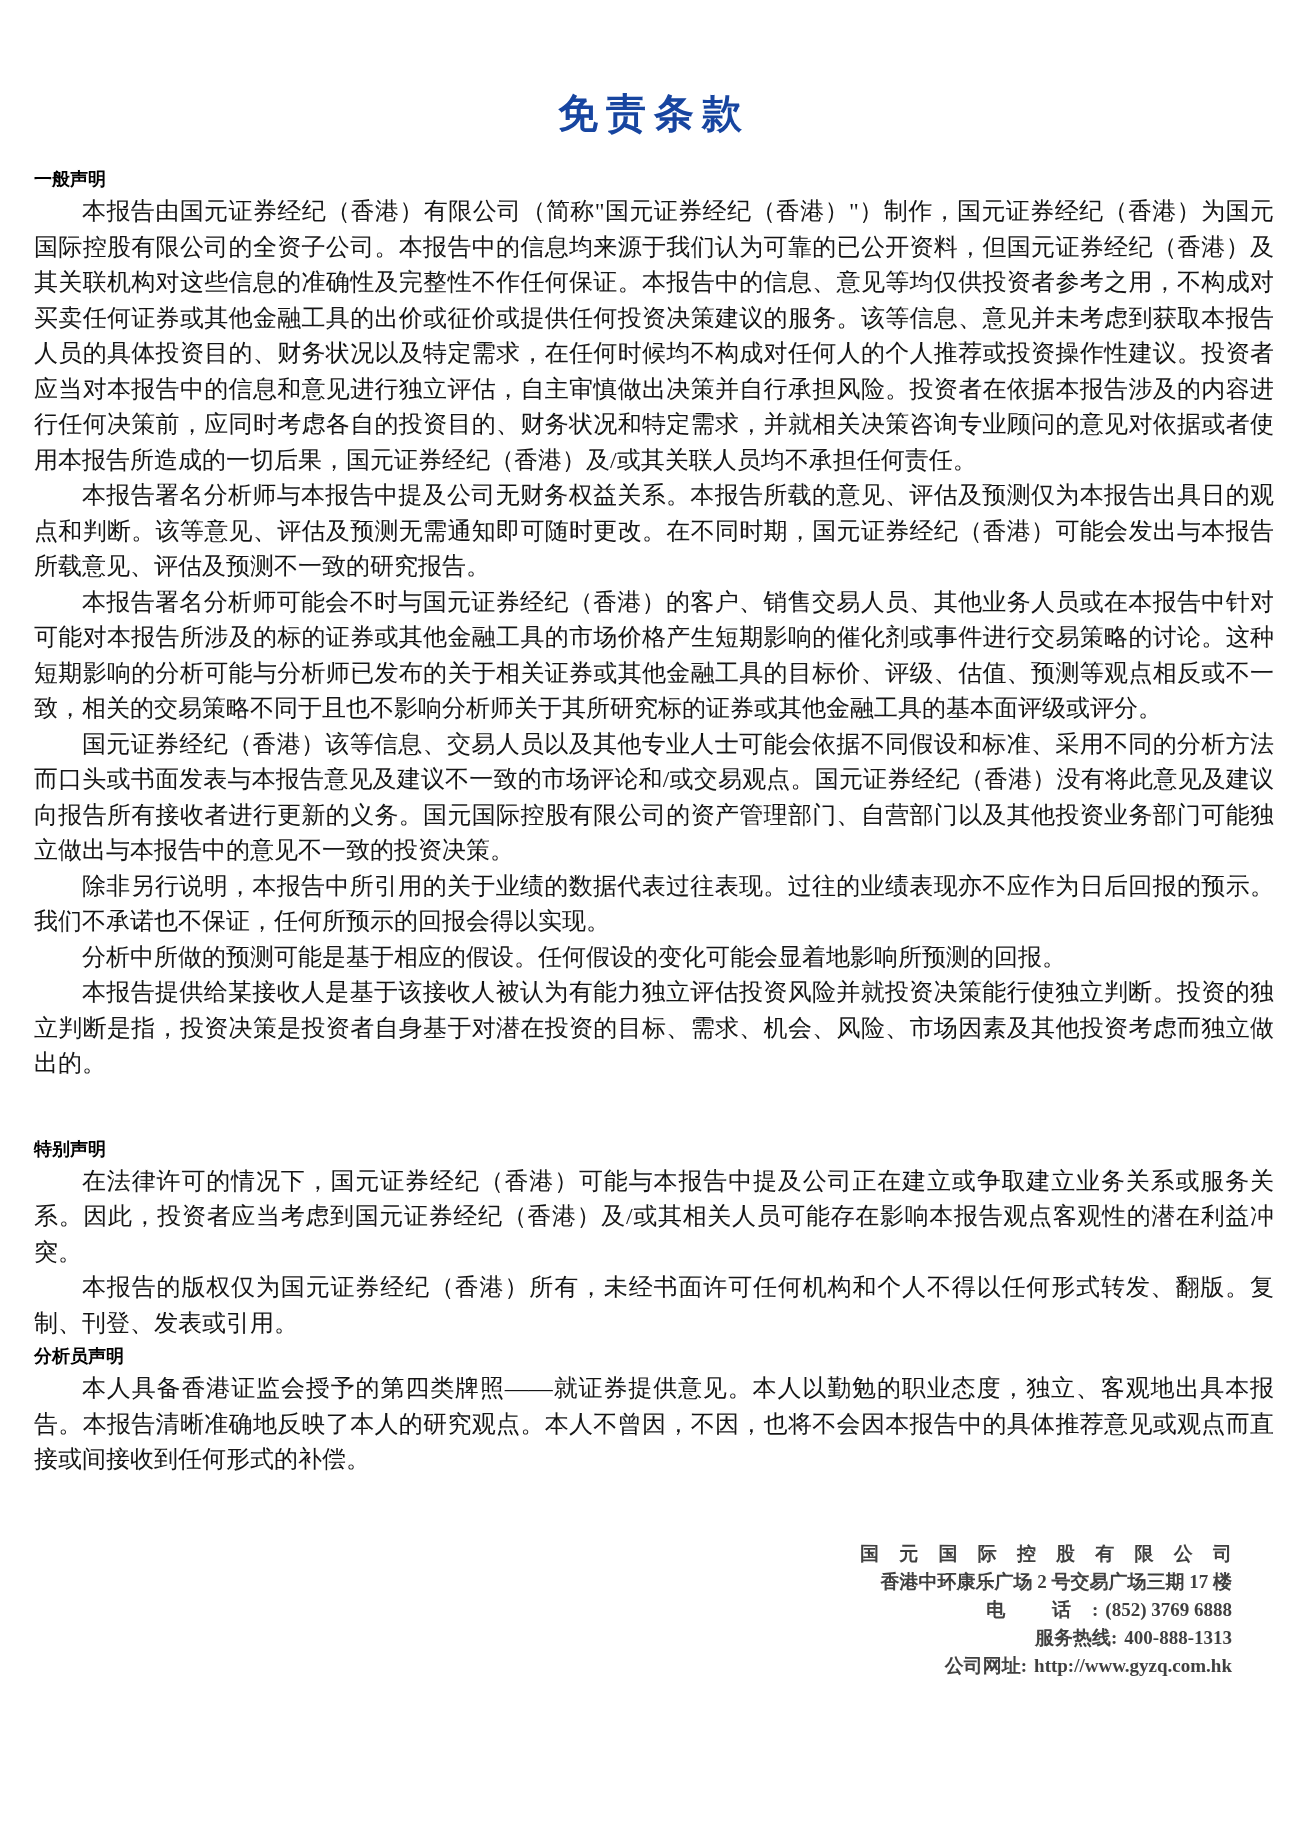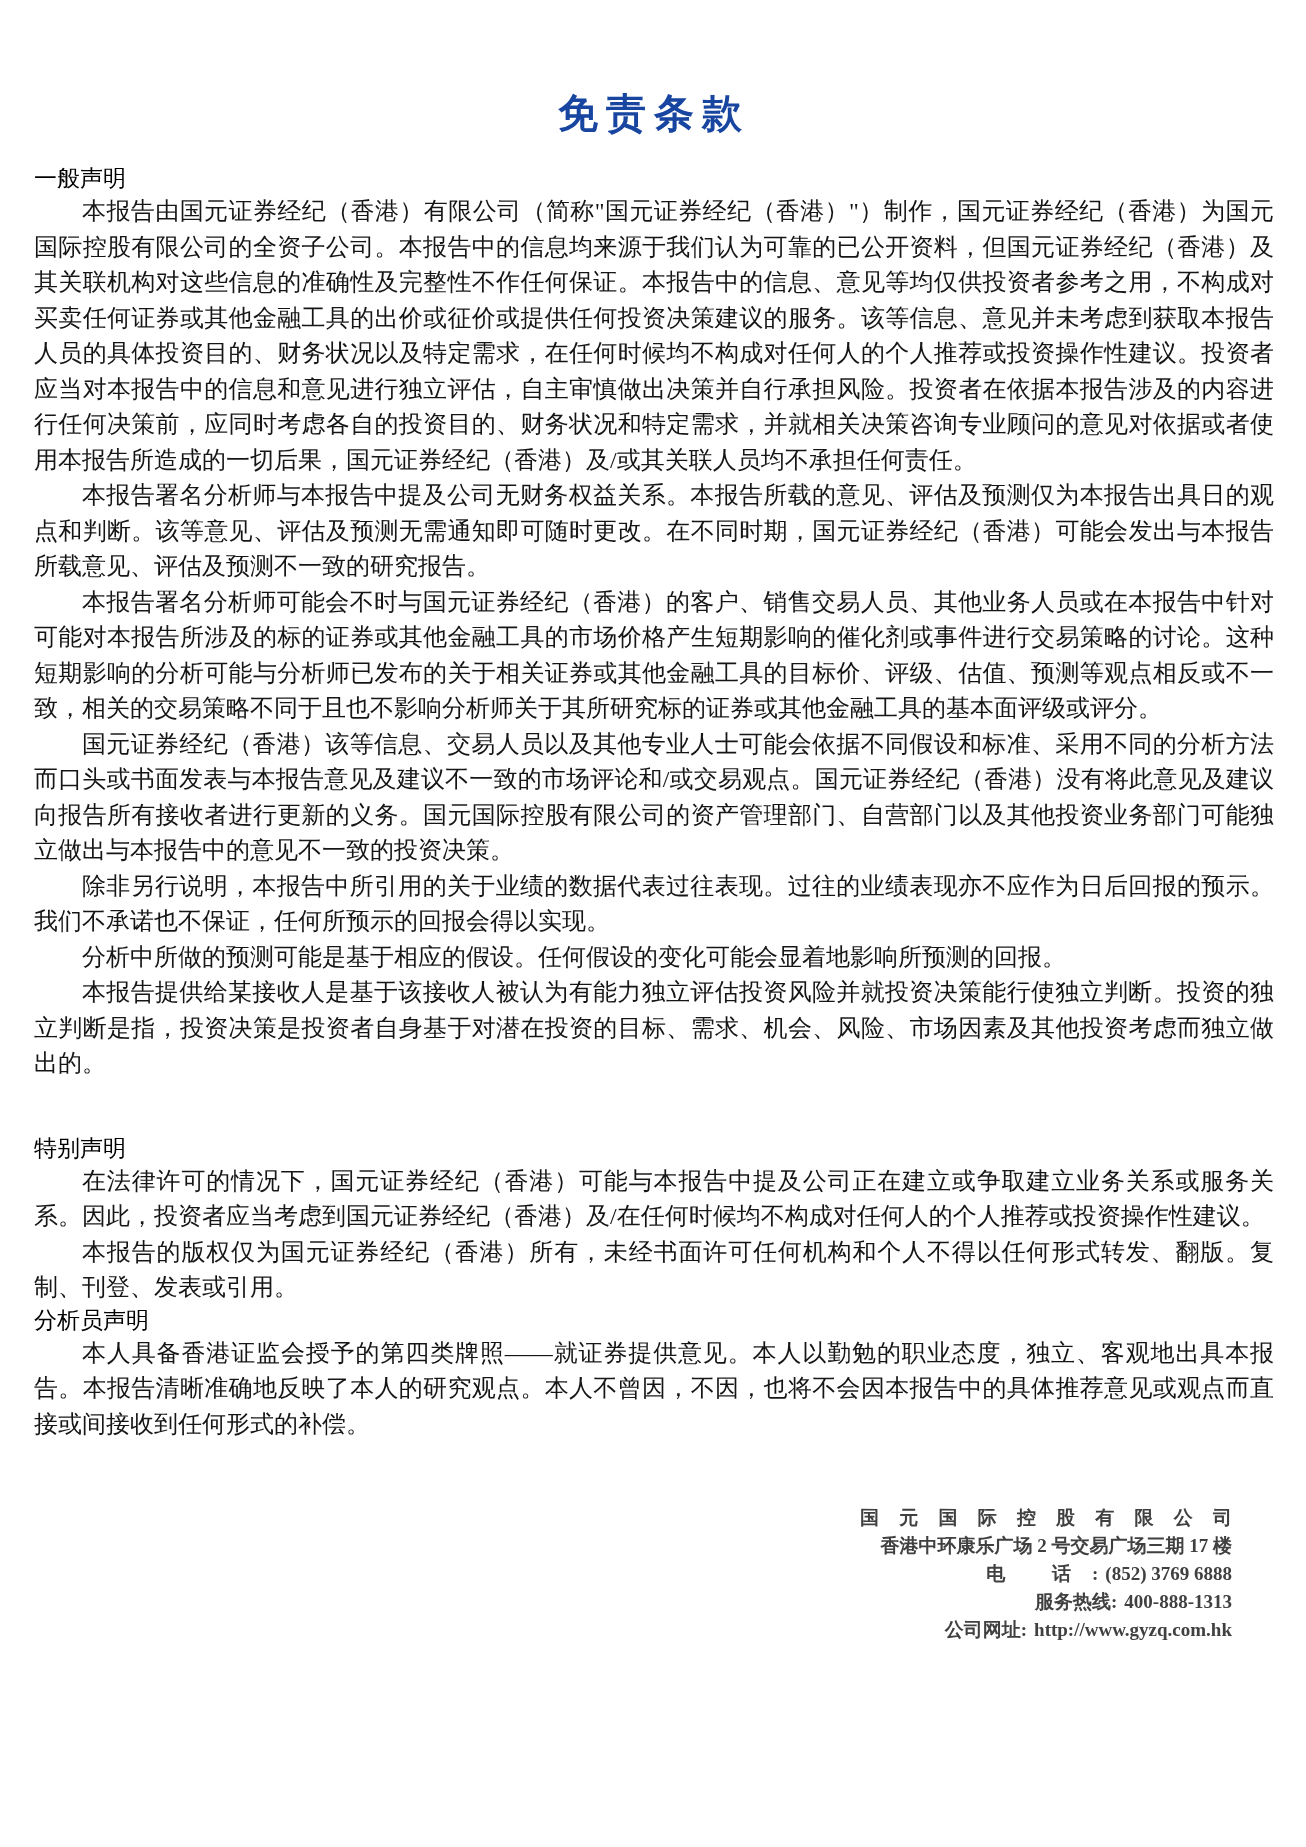--- a/index.html
+++ b/index.html
@@ -18,23 +18,23 @@
     margin: 0;
     text-align: center;
     font-size: 40px;
     line-height: 48px;
     font-weight: bold;
     letter-spacing: 8px;
     color: #1745A0;
   }
   h2.sec-heading {
     margin: 0;
-    font-size: 23px;
+    font-size: 18px;
     line-height: 30px;
-    font-weight: normal;
+    font-weight: bold;
     color: #000000;
   }
   h2.sec-heading.first { margin-top: 26px; }
   h2.sec-heading.second { margin-top: 52px; }
   h2.sec-heading.third { }
   p.body-par {
     margin: 0;
     font-size: 24px;
     line-height: 35.5px;
     text-align: justify;
@@ -77,21 +77,21 @@
     <p class="body-par">本报告署名分析师与本报告中提及公司无财务权益关系。本报告所载的意见、评估及预测仅为本报告出具日的观点和判断。该等意见、评估及预测无需通知即可随时更改。在不同时期，国元证券经纪（香港）可能会发出与本报告所载意见、评估及预测不一致的研究报告。</p>
     <p class="body-par">本报告署名分析师可能会不时与国元证券经纪（香港）的客户、销售交易人员、其他业务人员或在本报告中针对可能对本报告所涉及的标的证券或其他金融工具的市场价格产生短期影响的催化剂或事件进行交易策略的讨论。这种短期影响的分析可能与分析师已发布的关于相关证券或其他金融工具的目标价、评级、估值、预测等观点相反或不一致，相关的交易策略不同于且也不影响分析师关于其所研究标的证券或其他金融工具的基本面评级或评分。</p>
     <p class="body-par">国元证券经纪（香港）该等信息、交易人员以及其他专业人士可能会依据不同假设和标准、采用不同的分析方法而口头或书面发表与本报告意见及建议不一致的市场评论和/或交易观点。国元证券经纪（香港）没有将此意见及建议向报告所有接收者进行更新的义务。国元国际控股有限公司的资产管理部门、自营部门以及其他投资业务部门可能独立做出与本报告中的意见不一致的投资决策。</p>
     <p class="body-par">除非另行说明，本报告中所引用的关于业绩的数据代表过往表现。过往的业绩表现亦不应作为日后回报的预示。我们不承诺也不保证，任何所预示的回报会得以实现。</p>
     <p class="body-par">分析中所做的预测可能是基于相应的假设。任何假设的变化可能会显着地影响所预测的回报。</p>
     <p class="body-par">本报告提供给某接收人是基于该接收人被认为有能力独立评估投资风险并就投资决策能行使独立判断。投资的独立判断是指，投资决策是投资者自身基于对潜在投资的目标、需求、机会、风险、市场因素及其他投资考虑而独立做出的。</p>
   </section>
 
   <section>
     <h2 class="sec-heading second">特别声明</h2>
-    <p class="body-par">在法律许可的情况下，国元证券经纪（香港）可能与本报告中提及公司正在建立或争取建立业务关系或服务关系。因此，投资者应当考虑到国元证券经纪（香港）及/在任何时候均不构成对任何人的个人推荐或投资操作性建议。</p>
+    <p class="body-par">在法律许可的情况下，国元证券经纪（香港）可能与本报告中提及公司正在建立或争取建立业务关系或服务关系。因此，投资者应当考虑到国元证券经纪（香港）及/或其相关人员可能存在影响本报告观点客观性的潜在利益冲突。</p>
     <p class="body-par">本报告的版权仅为国元证券经纪（香港）所有，未经书面许可任何机构和个人不得以任何形式转发、翻版。复制、刊登、发表或引用。</p>
   </section>
 
   <section>
     <h2 class="sec-heading third">分析员声明</h2>
     <p class="body-par">本人具备香港证监会授予的第四类牌照——就证券提供意见。本人以勤勉的职业态度，独立、客观地出具本报告。本报告清晰准确地反映了本人的研究观点。本人不曾因，不因，也将不会因本报告中的具体推荐意见或观点而直接或间接收到任何形式的补偿。</p>
   </section>
 
   <div class="footer">
     <div class="f-company">国 元 国 际 控 股 有 限 公 司</div>

